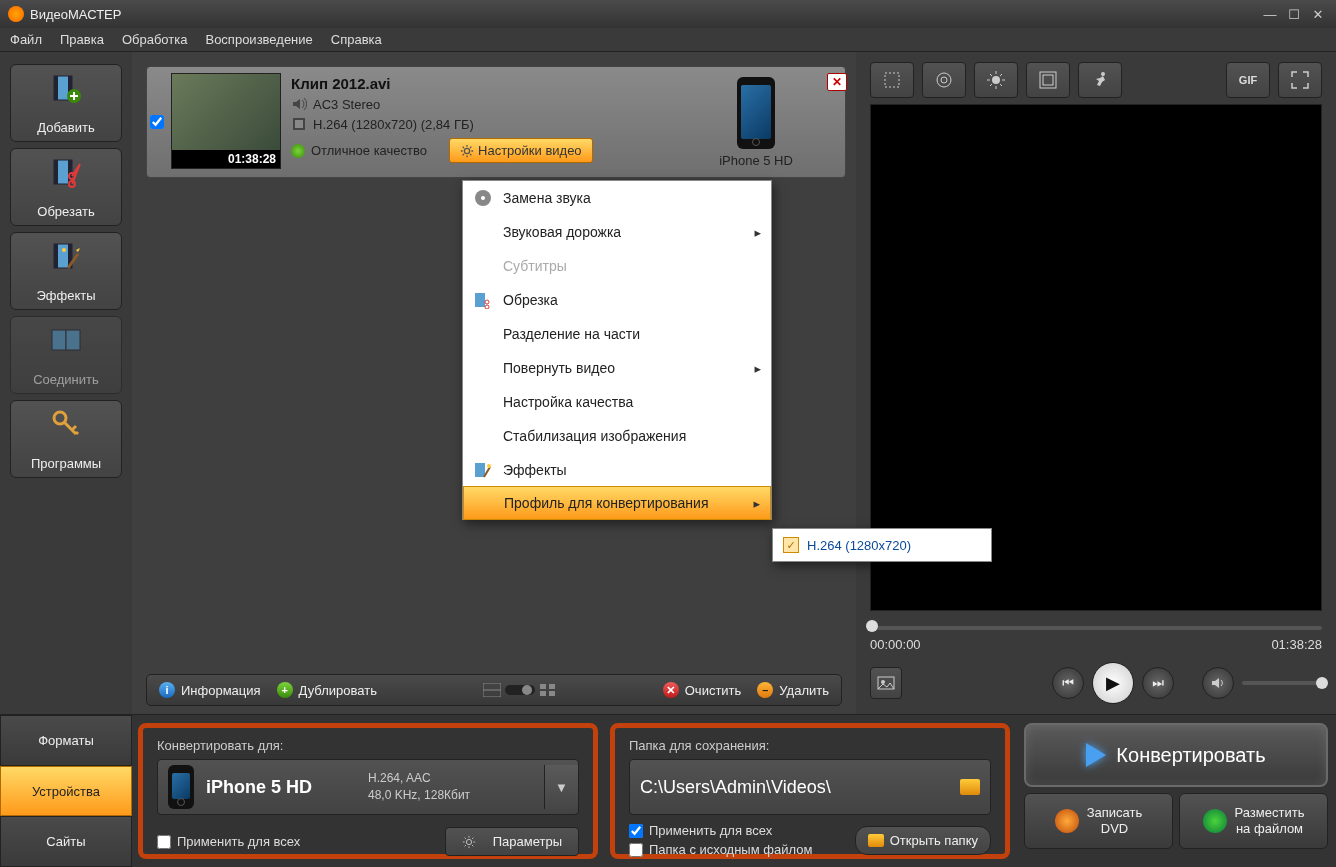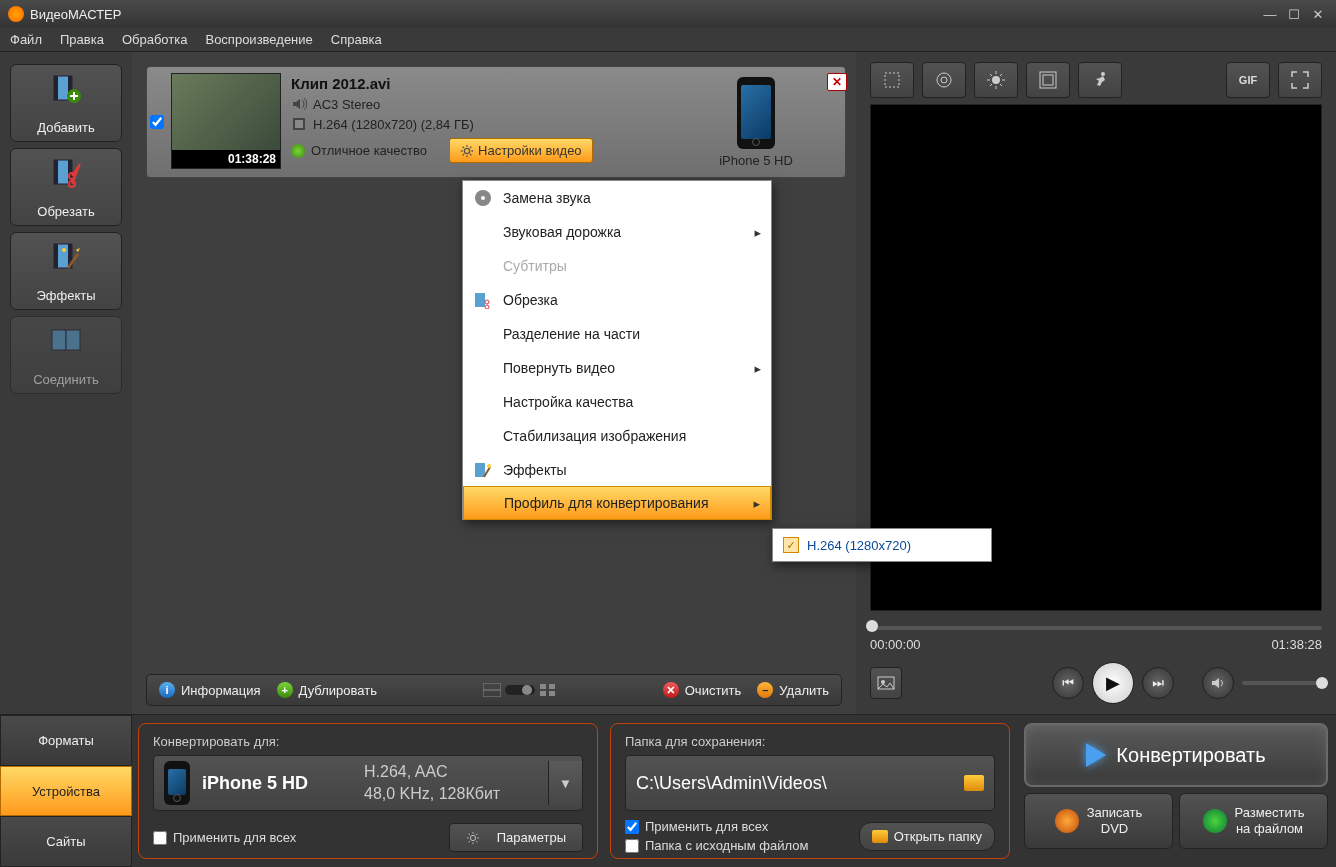--- a/index.html
+++ b/index.html
@@ -82,26 +82,26 @@
 .volgroup { display:flex; align-items:center; gap:8px; margin-left:20px; }
 .voltrack { width:80px; height:4px; background:#555; border-radius:2px; position:relative; }
 .volthumb { position:absolute; right:0; top:50%; transform:translate(50%,-50%); width:12px; height:12px; background:#ddd; border-radius:50%; }
 .snapbtn { width:32px; height:32px; background:linear-gradient(#525252,#434343); border:1px solid #222; border-radius:4px; display:flex; align-items:center; justify-content:center; margin-right:auto; cursor:pointer; }
 
 
 .bottomsec { height:153px; background:#333; display:flex; border-top:1px solid #222; }
 .tabcol { width:132px; display:flex; flex-direction:column; }
 .tab { flex:1; display:flex; align-items:center; justify-content:center; background:linear-gradient(#4a4a4a,#3a3a3a); border:1px solid #222; color:#eee; cursor:pointer; }
 .tab.active { background:linear-gradient(#ffd966,#ff9a1a); color:#222; border-color:#b06a00; }
-.panel { border:1px solid #c2410c; border-radius:8px; margin:8px 6px; padding:10px 14px; position:relative; }
+.panel { border:5px solid #c2410c; border-radius:8px; margin:8px 6px; padding:10px 14px; position:relative; }
 .panel .ptitle { color:#ccc; margin-bottom:6px; }
 .convpanel { width:460px; }
 .profilebox { display:flex; align-items:center; gap:12px; background:linear-gradient(#525252,#434343); border:1px solid #222; border-radius:4px; padding:6px 10px; height:56px; }
 .profilebox .pname { font-size:18px; font-weight:bold; color:#fff; flex:0 0 150px; }
-.profilebox .pspec { color:#ccc; font-size:16px; line-height:1.4; }
+.profilebox .pspec { color:#ccc; font-size:12px; line-height:1.4; }
 .profilebox .dropbtn { width:34px; height:44px; background:linear-gradient(#5a5a5a,#464646); border-left:1px solid #222; display:flex; align-items:center; justify-content:center; color:#ccc; cursor:pointer; margin-left:auto; margin-right:-10px; }
 .panelfoot { display:flex; align-items:center; margin-top:12px; gap:12px; }
 .chklabel { display:flex; align-items:center; gap:6px; color:#ddd; }
 .chklabel input { width:14px; height:14px; }
 .parambtn { margin-left:auto; background:linear-gradient(#525252,#434343); border:1px solid #222; border-radius:4px; padding:6px 16px; color:#eee; display:flex; align-items:center; gap:17px; cursor:pointer; }
 
 .folderpanel { width:400px; }
 .pathbox { display:flex; align-items:center; background:linear-gradient(#525252,#434343); border:1px solid #222; border-radius:4px; padding:0 10px; height:56px; gap:10px; }
 .pathbox .path { flex:1; color:#fff; font-size:18px; }
 .foldericon { width:20px; height:16px; background:linear-gradient(#ffcb3a,#e08a0a); border-radius:2px; }
@@ -170,20 +170,27 @@
           <circle cx="14" cy="10" r="2" fill="#ffcb3a"></circle>
         </svg>
       <span>Эффекты</span>
     </div>
     <div class="sidebtn disabled">
       <svg class="ic" viewBox="0 0 32 32">
           <rect x="2" y="6" width="14" height="20" fill="#5aa0d0" stroke="#223"></rect>
           <rect x="16" y="6" width="14" height="20" fill="#5aa0d0" stroke="#223"></rect>
         </svg>
       <span>Соединить</span>
+    </div>
+    <div class="sidebtn">
+      <svg class="ic" viewBox="0 0 32 32">
+          <circle cx="10" cy="10" r="6" fill="none" stroke="#e0a03a" stroke-width="3"></circle>
+          <path d="M14 14L26 26M22 22l4-4M26 26l2-2" stroke="#e0a03a" stroke-width="3"></path>
+        </svg>
+      <span>Программы</span>
     </div>
   </div>
 
   <div class="workarea">
     <div class="clipcard">
       <div class="clipcheck">
           <input type="checkbox" checked="" style="">
         </div>
       <div class="thumb">
         <div class="img"></div>

